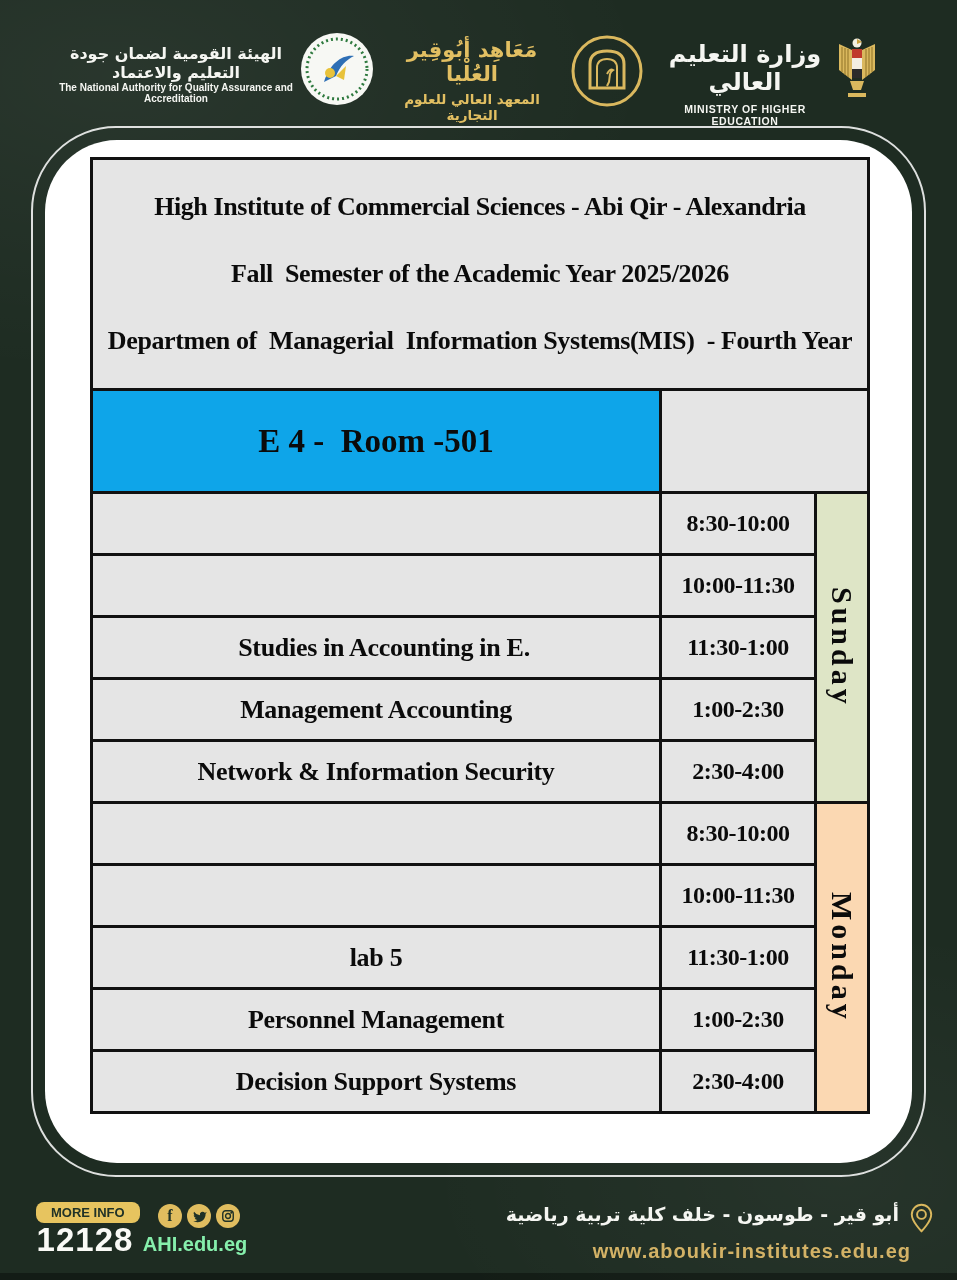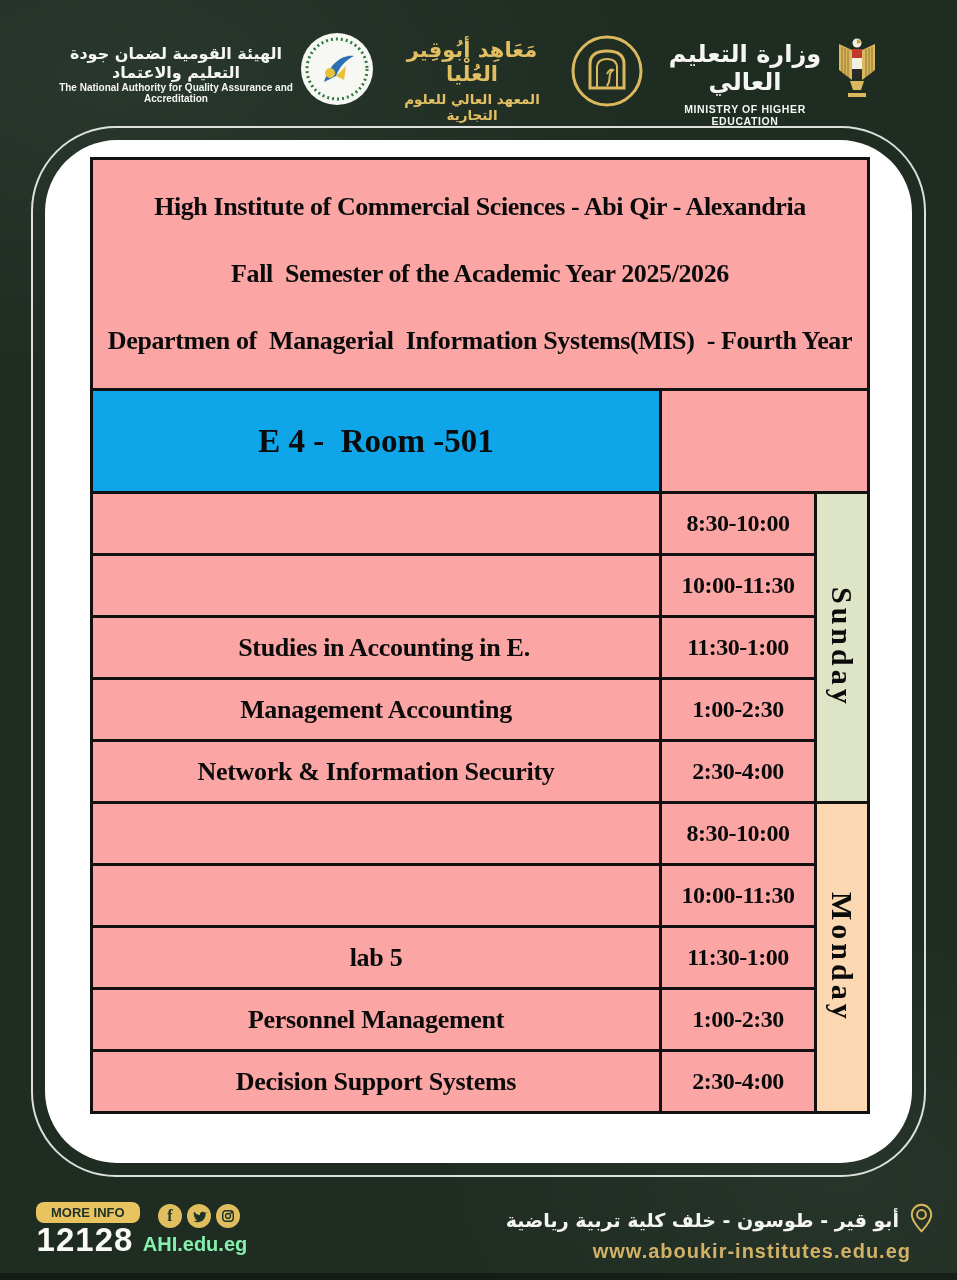--- a/index.html
+++ b/index.html
@@ -36,21 +36,21 @@
   
   .tbl {
     position:absolute; left:90px; top:157px;
     display:grid;
     grid-template-columns:566px 152px 50px;
     grid-template-rows:228px 100px repeat(10, 59px);
     gap:3px;
     background:#111111;
     border:3px solid #111111;
   }
-  .cell { background:#fca5a5; display:flex; align-items:center; justify-content:center; color:#0b0b0b; }
+  .cell { background:#e5e5e5; display:flex; align-items:center; justify-content:center; color:#0b0b0b; }
   .title-cell { flex-direction:column; justify-content:space-around; padding:14px 8px; }
   .tl { font-weight:bold; font-size:26px; letter-spacing:-0.4px; white-space:pre; }
   .room-cell { background:#0ea5e9; font-weight:bold; font-size:33px; white-space:pre; }
   .subject { font-weight:bold; font-size:26px; letter-spacing:-0.3px; }
   .time { font-weight:bold; font-size:24px; letter-spacing:-0.5px; }
   .day {
     writing-mode:vertical-rl; font-weight:bold; font-size:30px; letter-spacing:4px;
     justify-content:center;
   }
   .day-sun { background:#dee5c6; }
@@ -70,21 +70,21 @@
   .soc {
     width:24px; height:24px; border-radius:50%; background:#e0bd5f; color:#203227;
     display:flex; align-items:center; justify-content:center;
     font-family:"Liberation Serif", serif; font-weight:bold; font-size:16px;
   }
   .ahi {
     position:absolute; left:140px; top:1233px; width:110px; text-align:center;
     color:#86efac; font-family:"Liberation Sans", sans-serif; font-weight:bold; font-size:20px;
   }
   .addr-row {
-    position:absolute; right:22px; top:1203px; display:flex; align-items:center; gap:9px;
+    position:absolute; right:22px; top:1203px; display:flex; gap:9px;
   }
   .addr-ar {
     color:#f5f6f2; font-family:"DejaVu Sans", sans-serif; font-weight:bold; font-size:19px; direction:rtl;
   }
   .url {
     position:absolute; right:46px; top:1240px; color:#d3b266;
     font-family:"Liberation Sans", sans-serif; font-weight:bold; font-size:20px; letter-spacing:1px;
   }
   .bottom-strip { position:absolute; left:0; bottom:0; width:957px; height:7px; background:rgba(0,0,0,0.35); }
 </style>

